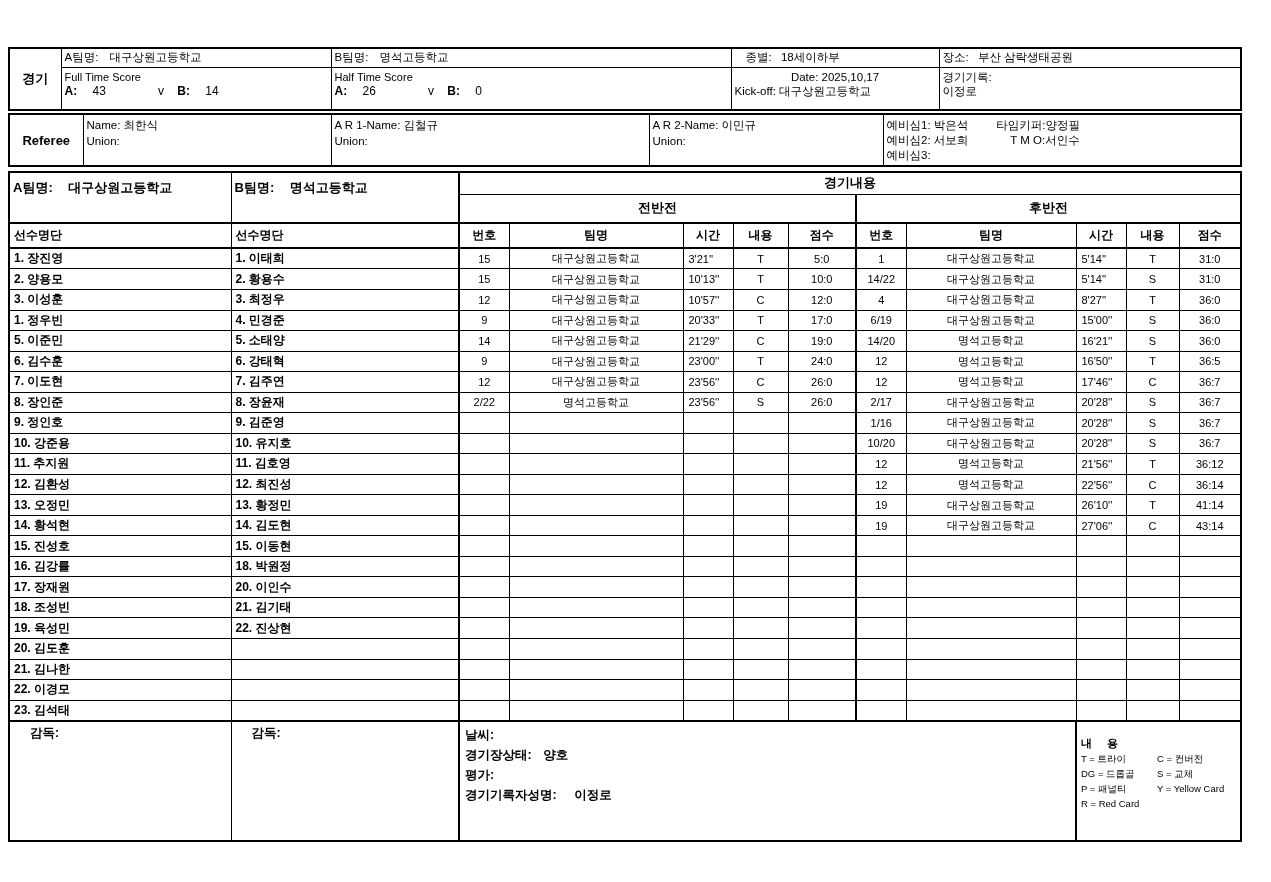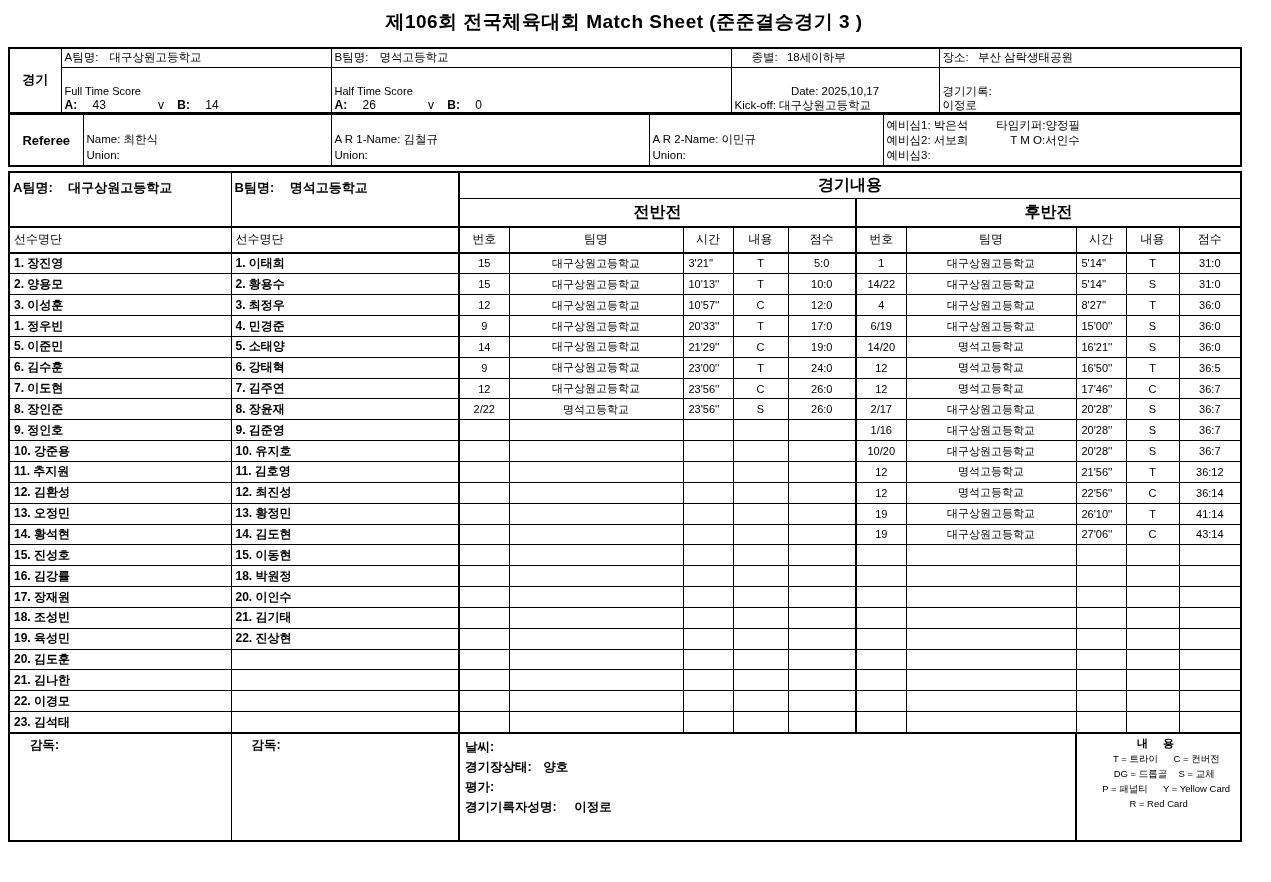--- a/index.html
+++ b/index.html
@@ -8,69 +8,68 @@
   .title{position:absolute;top:9px;left:0;width:1248px;text-align:center;
          font-size:19px;font-weight:600;letter-spacing:.5px;}
   table{border-collapse:collapse;table-layout:fixed;position:absolute;left:8px;background:#fff;}
   td{border:1px solid #000;overflow:hidden;white-space:nowrap;padding:0 3px;vertical-align:middle;}
   .t-top{top:47px;width:1232px;border:2px solid #000;}
   .t-ref{top:113px;width:1232px;border:2px solid #000;height:54px;}
   .t-main{top:171px;width:1232px;height:671px;border:2px solid #000;}
   .bl2{border-left:2px solid #000;} .bt2{border-top:2px solid #000;} .bb2{border-bottom:2px solid #000;}
   .ctr{text-align:center;} .b{font-weight:bold;}
   .fs11{font-size:11px;} .fs115{font-size:11.5px;} .fs13{font-size:13px;}
-  .two-line{line-height:14px;vertical-align:top;padding-top:16px;}
+  .two-line{line-height:14px;vertical-align:top;padding-top:2px;}
   .score-line span.num{font-weight:normal;margin-left:12px;}
   .score-line{font-size:12px;font-weight:bold;}
   .score-line .gap{display:inline-block;width:52px;font-weight:normal;}
   .score-line .v{font-weight:normal;margin-right:10px;}
   .ref-extra{display:flex;font-size:11.5px;line-height:15px;}
   .ref-extra .c2{margin-left:28px;}
   .ref-extra .c2 div:nth-child(2){padding-left:14px;}
   .team-head{vertical-align:top;padding-top:6px;font-size:13px;font-weight:bold;}
   .team-head .nm{margin-left:12px;}
   .roster-head{font-size:12.5px;font-weight:bold;padding-left:4px;}
-  .colhead td{font-size:12px;font-weight:normal;text-align:center;}
+  .colhead td{font-size:12px;font-weight:bold;text-align:center;}
   .pcell{font-size:12px;font-weight:bold;padding-left:4px;margin-left:36px;}
   .ecell{font-size:11px;text-align:center;padding:0 2px;}
   .c-time{text-align:left;padding-left:5px;}
-  .banner{font-size:16px;font-weight:bold;text-align:center;margin-top:24px;}
+  .banner{font-size:13px;font-weight:bold;text-align:center;margin-top:24px;}
   .foot-coach{vertical-align:top;font-size:12.5px;font-weight:bold;padding:3px 20px;margin-top:34px;}
   .foot-notes{vertical-align:top;font-size:12.5px;font-weight:bold;line-height:20px;padding:3px 5px;}
-  .legend-cell{vertical-align:top;font-size:9.5px;line-height:15px;padding:2px 4px;text-align:center;}
+  .legend-cell{vertical-align:top;font-size:9.5px;line-height:15px;padding:14px 4px;}
   .legend-cell .lg-title{font-size:11px;font-weight:bold;letter-spacing:6px;}
   .legend-cell .lg-line span:first-child{display:inline-block;width:76px;}
 </style>
 </head>
 <body>
 
 <div class="doc">
 
-  <div class="title">제106회 전국체육대회  Match Sheet (준준결승경기 3 )</div>
 
   <table class="t-top">
     <colgroup>
         <col style="width:52px">
         <col style="width:270px">
         <col style="width:400px">
         <col style="width:208px">
         <col style="width:302px">
       </colgroup>
     <tbody>
         <tr style="height:19px">
       <td rowspan="2" class="ctr b fs13">경기</td>
       <td class="fs115">
         <span>A팀명:</span>
         <span style="margin-left:8px">대구상원고등학교</span>
       </td>
       <td class="fs115">
         <span>B팀명:</span>
         <span style="margin-left:8px">명석고등학교</span>
       </td>
-      <td class="fs115" style="padding-left:20px">
+      <td class="fs115" style="padding-left:14px">
         <span>종별:</span>
         <span style="margin-left:6px">18세이하부</span>
       </td>
       <td class="fs115">
         <span>장소:</span>
         <span style="margin-left:6px">부산 삼락생태공원</span>
       </td>
     </tr>
     <tr style="height:43px">
       <td class="two-line">

